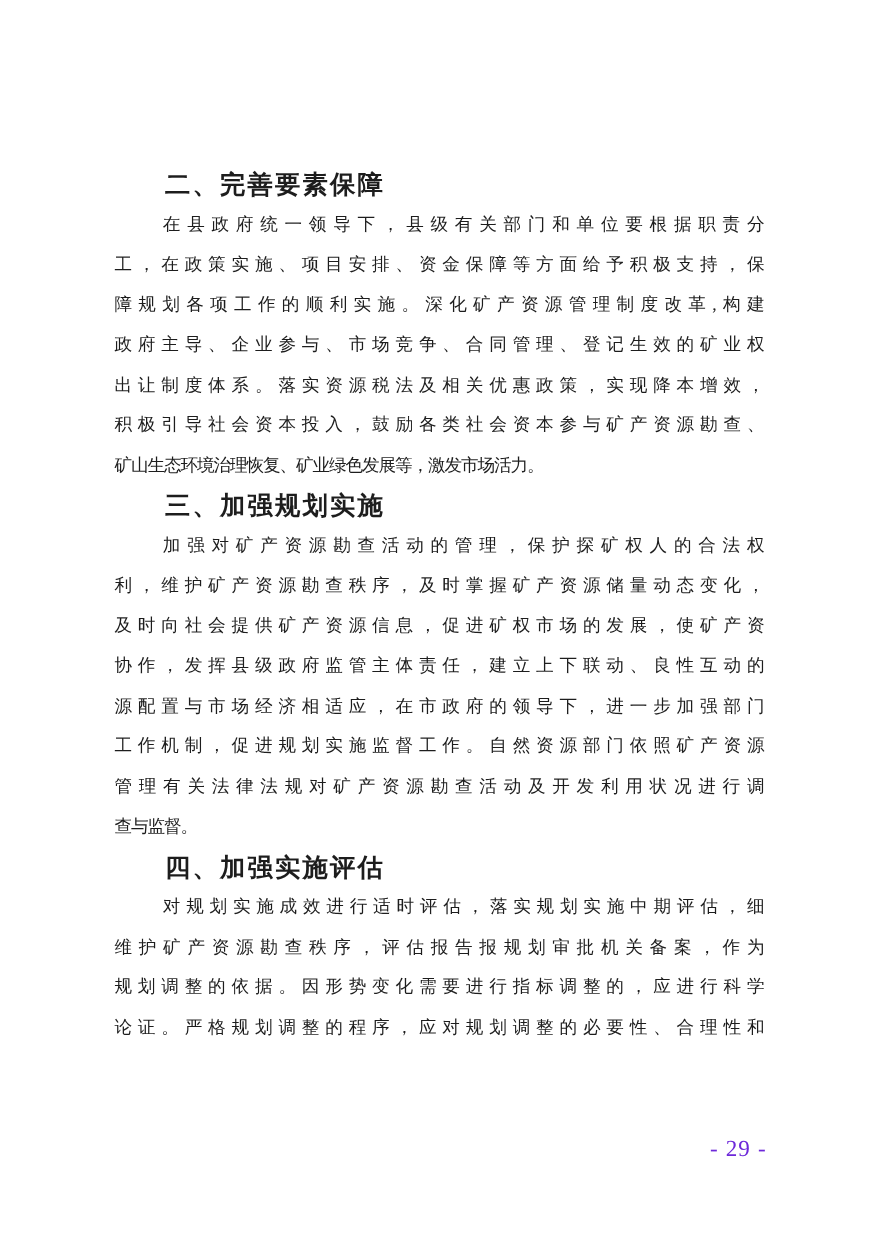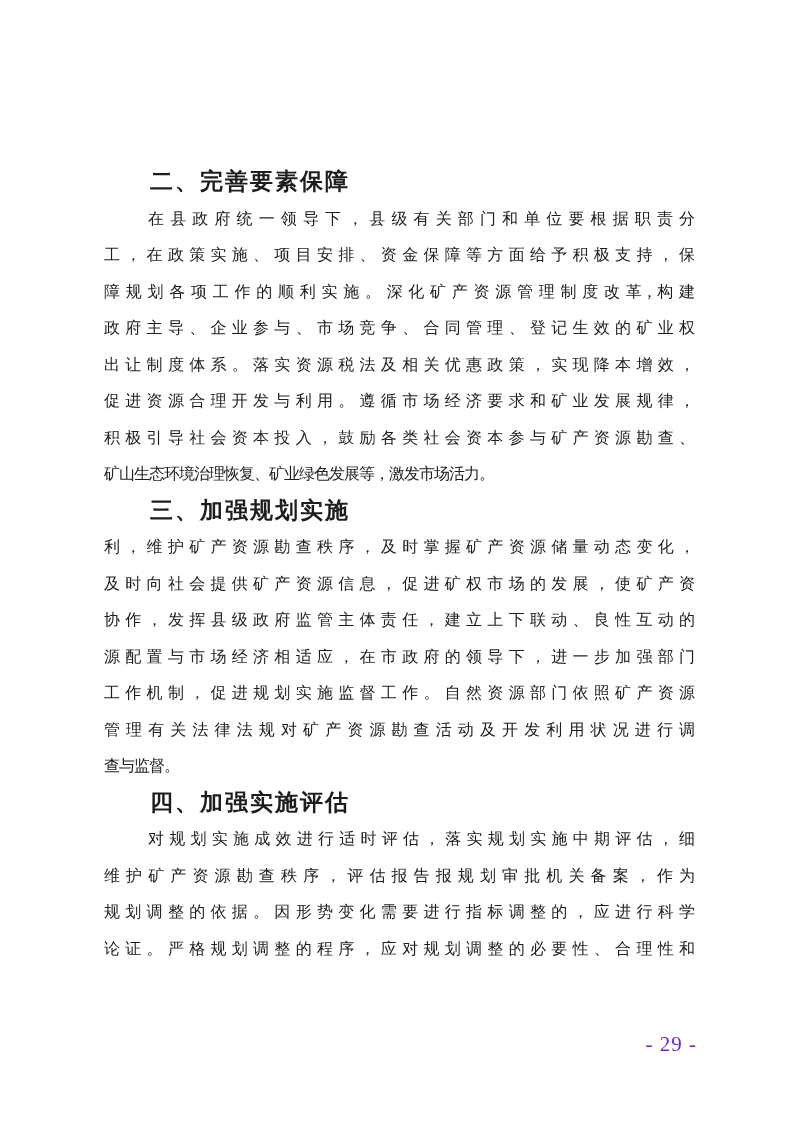--- a/index.html
+++ b/index.html
@@ -16,21 +16,21 @@
     color: #1d1d1d;
   }
   .page {
     position: absolute;
     inset: 0;
     background: #ffffff;
   }
   .content {
     position: absolute;
     left: 104px;
-    top: 164px;
+    top: 150px;
     width: 590px;
   }
   .heading {
     font-size: 23px;
     font-weight: bold;
     line-height: 36.5px;
     height: 36.5px;
     padding-left: 46px;
     letter-spacing: 2px;
     white-space: nowrap;
@@ -63,24 +63,24 @@
 <body>
 
 <div class="page">
   <div class="content">
       <div class="heading">二、完善要素保障</div>
       <div class="line indent">在县政府统一领导下，县级有关部门和单位要根据职责分</div>
       <div class="line">工，在政策实施、项目安排、资金保障等方面给予积极支持，保</div>
       <div class="line">障规划各项工作的顺利实施。深化矿产资源管理制度改革,构建</div>
       <div class="line">政府主导、企业参与、市场竞争、合同管理、登记生效的矿业权</div>
       <div class="line">出让制度体系。落实资源税法及相关优惠政策，实现降本增效，</div>
-      <div class="line">促进资源合理开发与利用。遵循市场经济要求和矿业发展规律，</div>
       <div class="line">积极引导社会资本投入，鼓励各类社会资本参与矿产资源勘查、</div>
       <div class="line end">矿山生态环境治理恢复、矿业绿色发展等，激发市场活力。</div>
       <div class="heading">三、加强规划实施</div>
+      <div class="line indent">加强对矿产资源勘查活动的管理，保护探矿权人的合法权</div>
       <div class="line">利，维护矿产资源勘查秩序，及时掌握矿产资源储量动态变化，</div>
       <div class="line">及时向社会提供矿产资源信息，促进矿权市场的发展，使矿产资</div>
       <div class="line">协作，发挥县级政府监管主体责任，建立上下联动、良性互动的</div>
       <div class="line">源配置与市场经济相适应，在市政府的领导下，进一步加强部门</div>
       <div class="line">工作机制，促进规划实施监督工作。自然资源部门依照矿产资源</div>
       <div class="line">管理有关法律法规对矿产资源勘查活动及开发利用状况进行调</div>
       <div class="line end">查与监督。</div>
       <div class="heading">四、加强实施评估</div>
       <div class="line indent">对规划实施成效进行适时评估，落实规划实施中期评估，细</div>
       <div class="line">维护矿产资源勘查秩序，评估报告报规划审批机关备案，作为</div>

